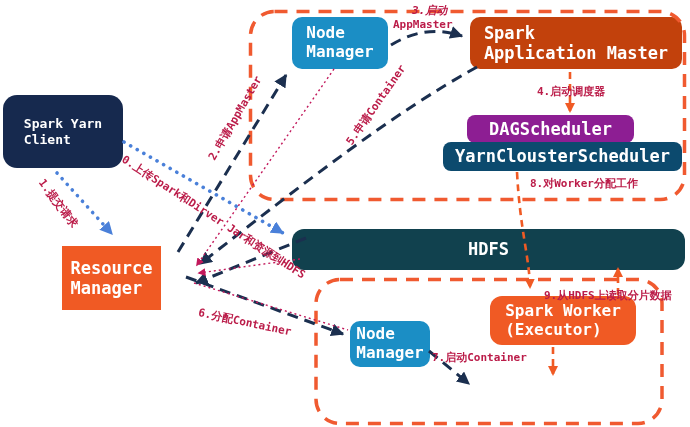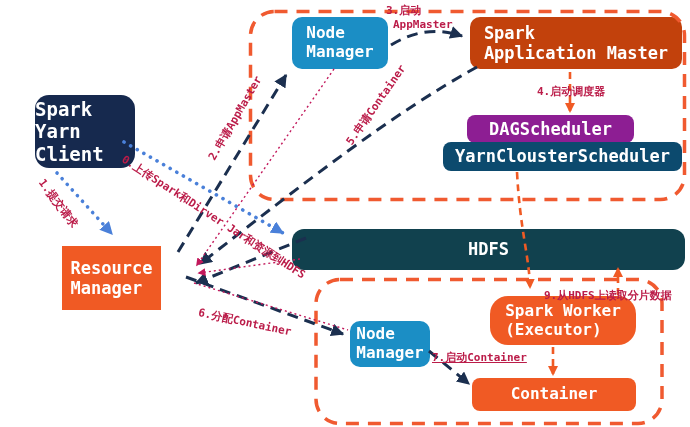--- a/index.html
+++ b/index.html
@@ -6,46 +6,46 @@
   .canvas{
     position:relative;width:690px;height:427px;background:#ffffff;overflow:hidden;
     font-family:"DejaVu Sans Mono","Liberation Mono",monospace;
   }
   
   .node{
     position:absolute;display:flex;align-items:center;justify-content:center;
     color:#ffffff;font-weight:bold;text-align:left;white-space:pre-line;
     line-height:1.18;z-index:2;box-sizing:border-box;
   }
-  #n-client   {left:3px;  top:95px;  width:100px;height:73px;background:#16294e;border-radius:14px;font-size:19px;margin-left:32px;}
+  #n-client   {left:3px;  top:95px;  width:120px;height:73px;background:#16294e;border-radius:14px;font-size:13px;}
   #n-nm-top   {left:292px;top:17px;  width:96px; height:52px;background:#1b8ec5;border-radius:10px;font-size:16px;}
   #n-sam      {left:470px;top:17px;  width:212px;height:52px;background:#c2410c;border-radius:10px;font-size:17px;}
   #n-dag      {left:467px;top:115px; width:167px;height:28px;background:#8d1e93;border-radius:8px; font-size:17px;}
   #n-ycs      {left:443px;top:142px; width:239px;height:29px;background:#0c4a6e;border-radius:8px; font-size:17px;}
   #n-hdfs     {left:292px;top:229px; width:393px;height:41px;background:#11414e;border-radius:12px; font-size:17px;}
   #n-rm       {left:62px; top:246px; width:99px;height:64px;background:#f05a24;border-radius:0;font-size:17px;}
   #n-nm-bot   {left:350px;top:321px; width:80px; height:46px;background:#1b8ec5;border-radius:10px;font-size:16px;}
-  #n-worker   {left:490px;top:296px; width:146px;height:49px;background:#f05a24;border-radius:18px;font-size:16px;}
+  #n-worker   {left:490px;top:296px; width:146px;height:49px;background:#f05a24;border-radius:12px;font-size:16px;}
   #n-container{left:472px;top:378px; width:164px;height:33px;background:#f05a24;border-radius:8px; font-size:16px;}
   
   svg.arrows{position:absolute;left:0;top:0;z-index:5;pointer-events:none;}
   
   .elabel{
     position:absolute;z-index:6;color:#bb1c49;font-weight:bold;font-size:11px;
     white-space:nowrap;line-height:15px;height:15px;
   }
   #l0{left:127px;top:152px;transform:rotate(33deg); transform-origin:left top;}
   #l1{left:47px; top:176px;transform:rotate(53deg); transform-origin:left top;}
   #l2{left:218px;top:148px;transform:rotate(-60deg);transform-origin:left bottom;}
-  #l3a{left:386px;top:3px;}
+  #l3a{left:412px;top:3px;font-style:italic;}
   #l3b{left:393px;top:17px;}
   #l4{left:537px;top:84px;}
   #l5{left:355px;top:133px;transform:rotate(-55deg);transform-origin:left bottom;}
   #l6{left:200px;top:305px;transform:rotate(12deg); transform-origin:left top;}
-  #l7{left:432px;top:350px;text-decoration:underline;}
+  #l7{left:432px;top:350px;}
   #l8{left:530px;top:176px;}
   #l9{left:544px;top:288px;}
 </style>
 </head>
 <body>
 
 <div class="canvas">
 
   <svg class="arrows" width="690" height="427" viewBox="0 0 690 427">
     <defs>
@@ -102,26 +102,26 @@
 Application Master</div>
   <div class="node" id="n-dag">DAGScheduler</div>
   <div class="node" id="n-ycs">YarnClousterScheduler</div>
   <div class="node" id="n-hdfs">HDFS</div>
   <div class="node" id="n-rm">Resource
 Manager</div>
   <div class="node" id="n-nm-bot">Node
 Manager</div>
   <div class="node" id="n-worker">Spark Worker
 (Executor)</div>
-  <div class="node" id="n-container">Container</div>
 
   <span class="elabel" id="l0">0.上传Spark和Dirver Jar和资源到HDFS</span>
   <span class="elabel" id="l1">1.提交请求</span>
   <span class="elabel" id="l2">2.申请AppMaster</span>
   <span class="elabel" id="l3a">3.启动</span>
   <span class="elabel" id="l3b">AppMaster</span>
   <span class="elabel" id="l4">4.启动调度器</span>
   <span class="elabel" id="l5">5.申请Container</span>
   <span class="elabel" id="l6">6.分配Container</span>
   <span class="elabel" id="l7">7.启动Container</span>
+  <span class="elabel" id="l8">8.对Worker分配工作</span>
   <span class="elabel" id="l9">9.从HDFS上读取分片数据</span>
 
 </div>
 
 </body></html>

